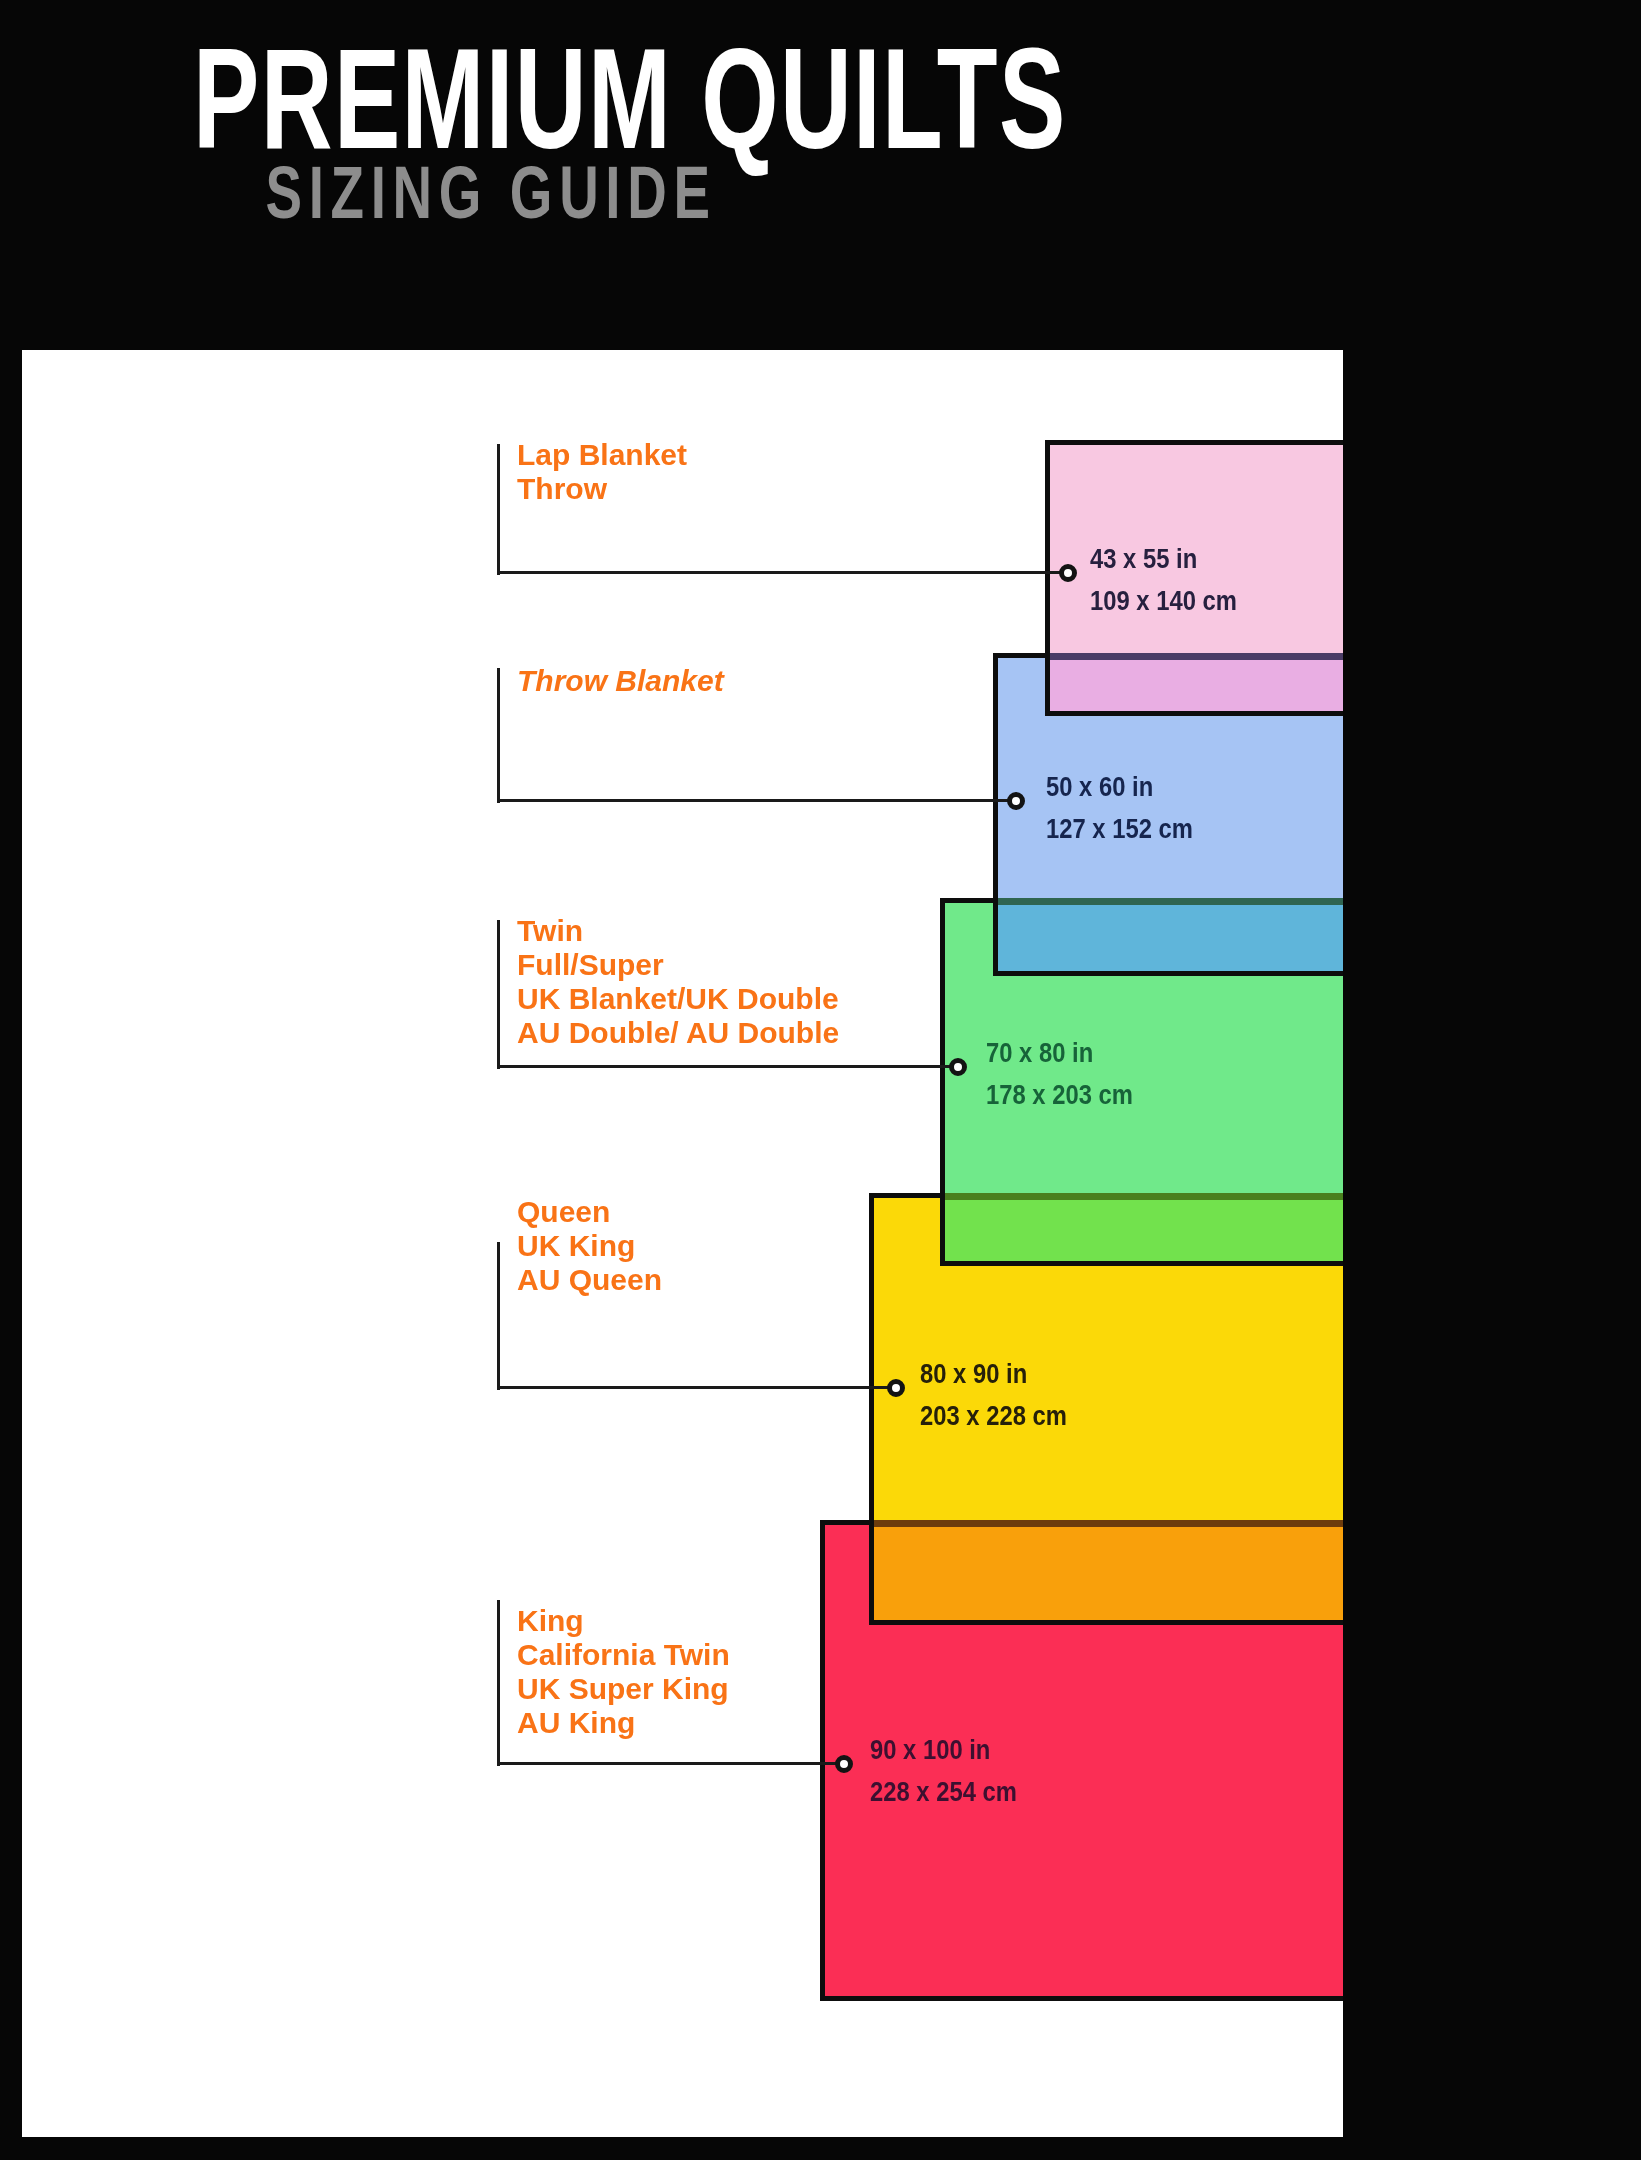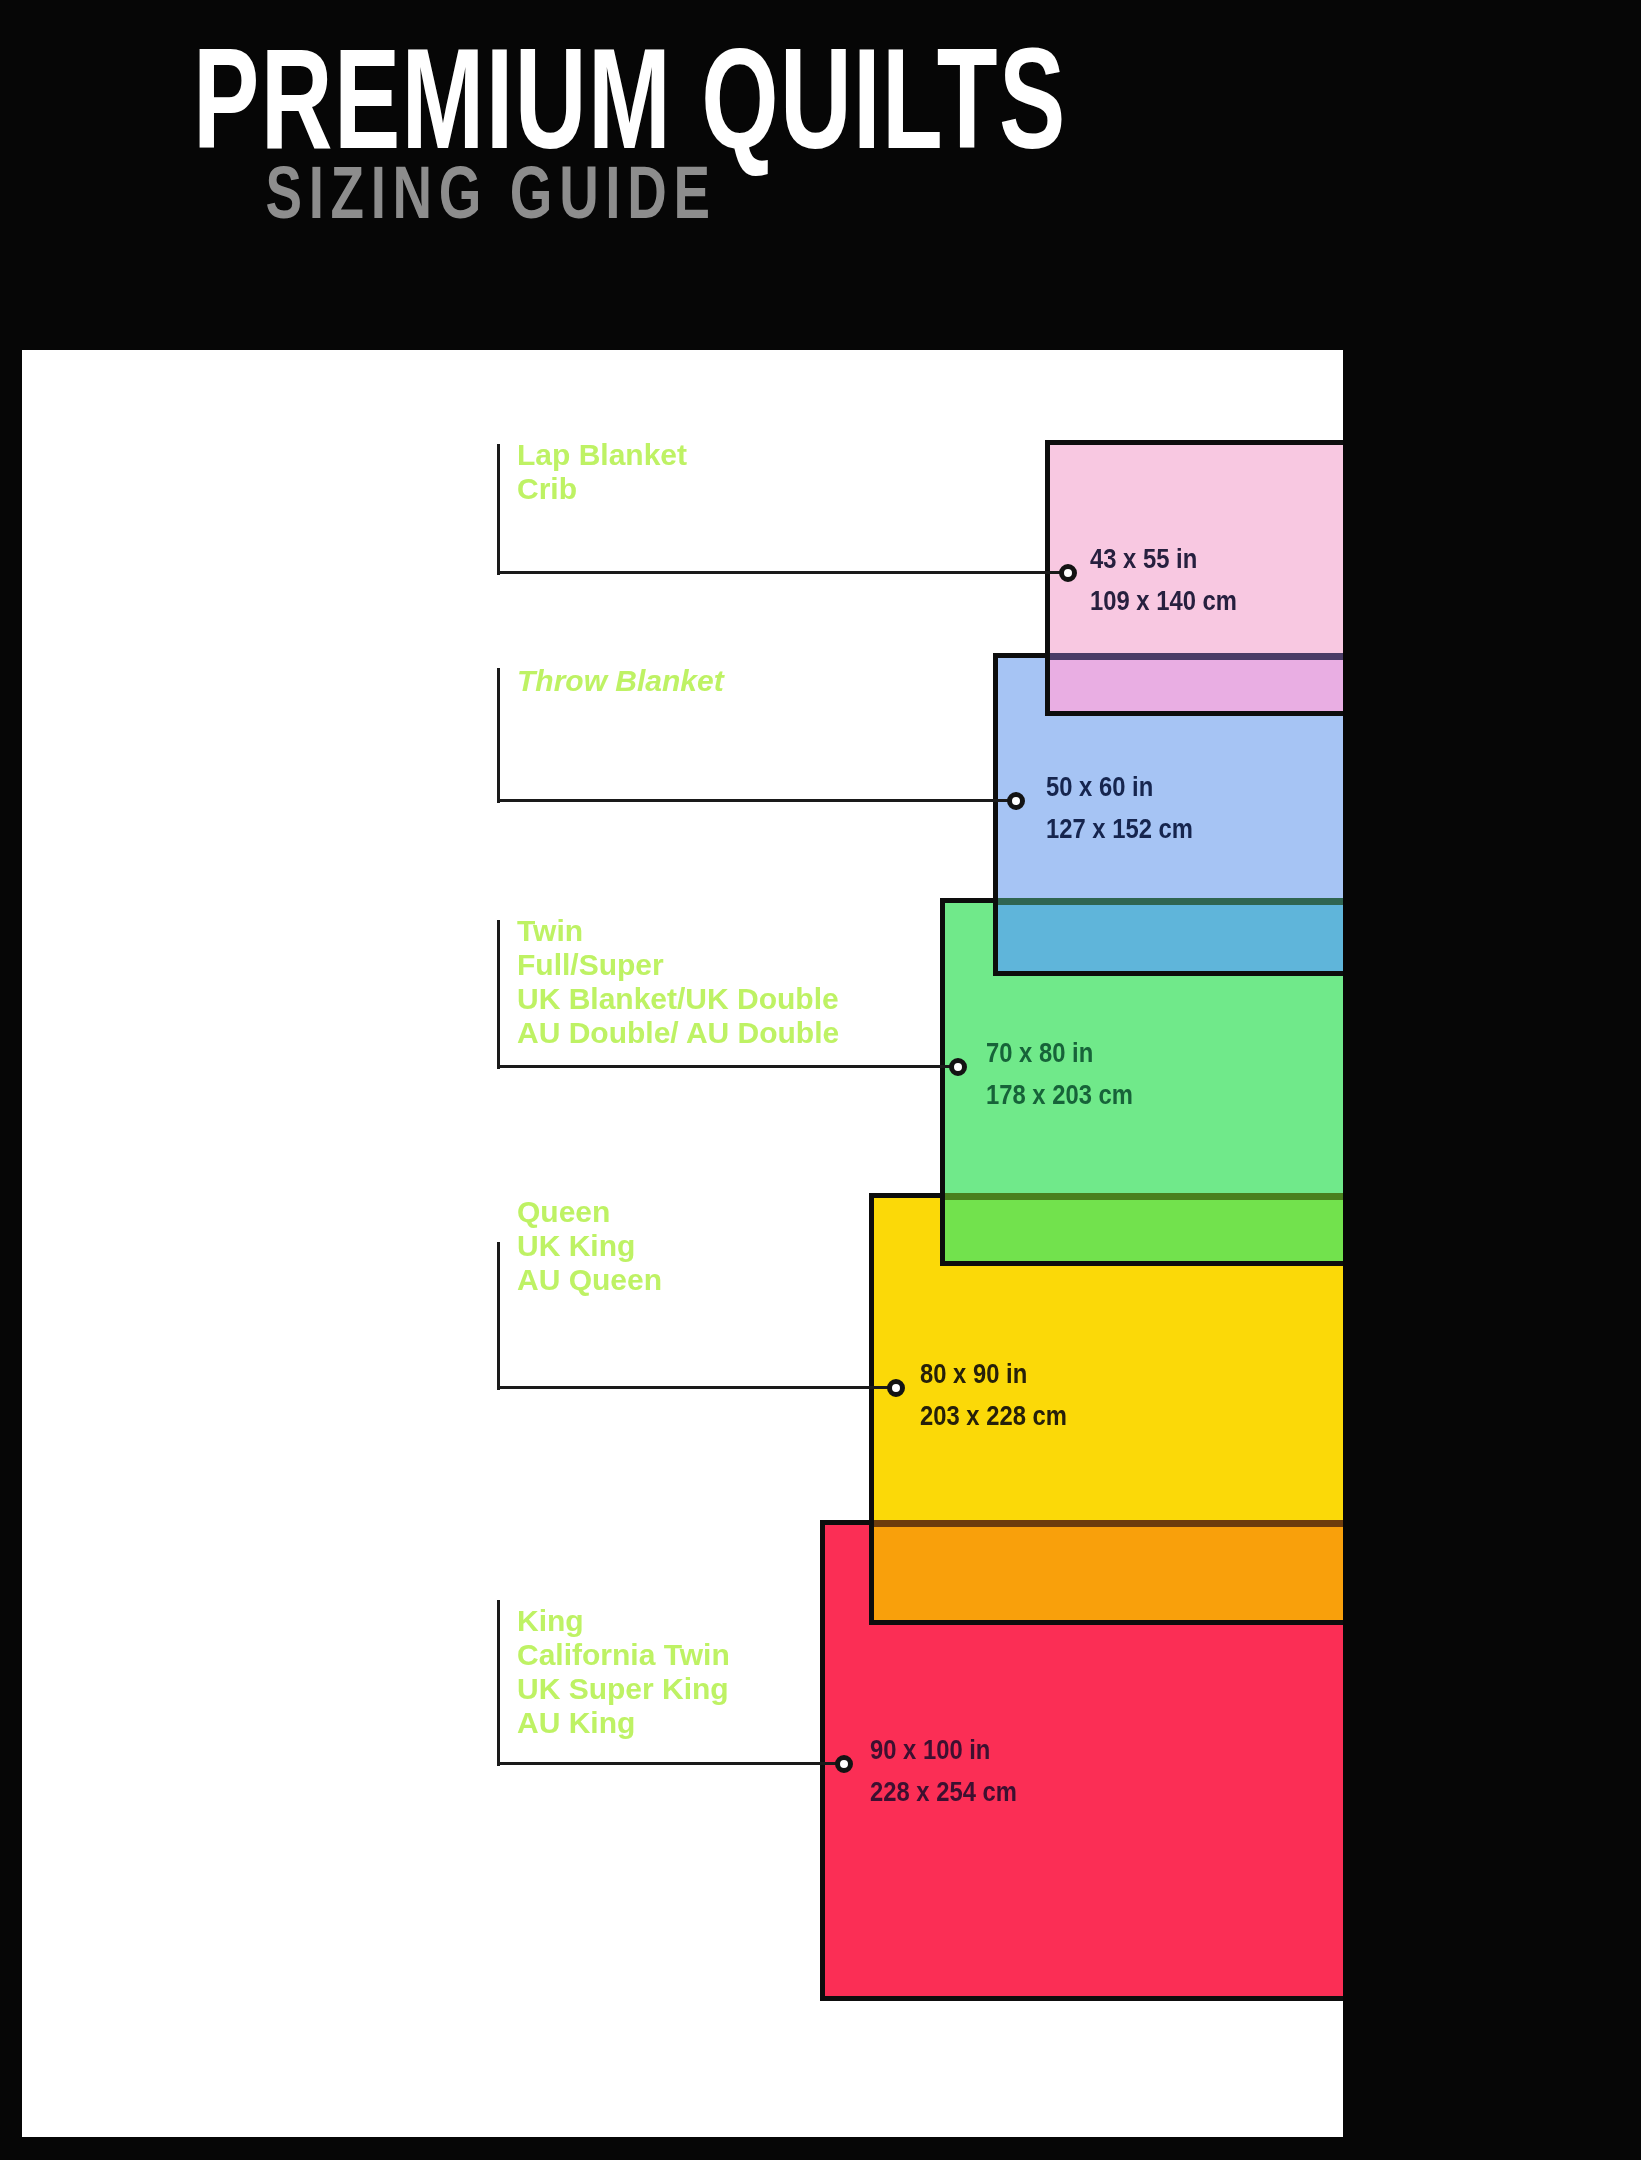--- a/index.html
+++ b/index.html
@@ -11,21 +11,21 @@
          transform:scaleX(0.70);transform-origin:left top;}
   .subtitle{position:absolute;right:626px;top:150px;font-size:74px;font-weight:700;
          color:#8d8d8d;letter-spacing:9px;white-space:nowrap;
          transform:scaleX(0.74);transform-origin:right top;}
   .rect{position:absolute;border:5px solid #0d0d0d;box-sizing:border-box;}
   .band{position:absolute;}
   .mline{position:absolute;height:7px;}
   .vline{position:absolute;width:3px;background:#1a1a1a;}
   .hline{position:absolute;height:3px;background:#1a1a1a;}
   .dot{position:absolute;width:8px;height:8px;border:5px solid #131313;border-radius:50%;background:#ffffff;}
-  .label{position:absolute;font-size:30px;line-height:34px;font-weight:700;color:#bef264;white-space:pre;}
+  .label{position:absolute;font-size:30px;line-height:34px;font-weight:700;color:#f97316;white-space:pre;}
   .label div{display:block;}
   .dims{position:absolute;font-size:28px;line-height:42px;font-weight:600;white-space:pre;
         transform:scaleX(0.85);transform-origin:left top;}
 </style>
 </head>
 <body>
 
 <div class="page">
   <div class="panel"></div>
   <div class="title">PREMIUM QUILTS</div>
@@ -40,21 +40,21 @@
       <div class="band" style="left: 1050px; top: 660px; width: 300px; height: 51px; background: rgb(233, 174, 227); position: absolute;"></div>
       <div class="mline" style="left: 998px; top: 898px; width: 352px; background: rgb(47, 101, 80); position: absolute;"></div>
       <div class="band" style="left: 998px; top: 905px; width: 352px; height: 66px; background: rgb(95, 181, 218); position: absolute;"></div>
       <div class="mline" style="left: 945px; top: 1193px; width: 405px; background: rgb(73, 128, 29); position: absolute;"></div>
       <div class="band" style="left: 945px; top: 1200px; width: 405px; height: 61px; background: rgb(114, 226, 77); position: absolute;"></div>
       <div class="mline" style="left: 874px; top: 1520px; width: 476px; background: rgb(110, 60, 12); position: absolute;"></div>
       <div class="band" style="left: 874px; top: 1527px; width: 476px; height: 93px; background: rgb(249, 160, 11); position: absolute;"></div>
       <div class="vline" style="left: 497px; top: 444px; height: 131px; position: absolute;"></div>
       <div class="hline" style="left: 497px; top: 571px; width: 571px; position: absolute;"></div>
       <div class="dot" style="left: 1059px; top: 564px; position: absolute;"></div>
-      <div class="label" style="left: 517px; top: 438px; position: absolute;"><div>Lap Blanket</div><div>Crib</div></div>
+      <div class="label" style="left: 517px; top: 438px; position: absolute;"><div>Lap Blanket</div><div>Throw</div></div>
       <div class="dims" style="left: 1090px; top: 538px; color: rgb(39, 32, 63); position: absolute;"><div>43 x 55 in</div><div>109 x 140 cm</div></div>
       <div class="vline" style="left: 497px; top: 668px; height: 135px; position: absolute;"></div>
       <div class="hline" style="left: 497px; top: 799px; width: 519px; position: absolute;"></div>
       <div class="dot" style="left: 1007px; top: 792px; position: absolute;"></div>
       <div class="label" style="left: 517px; top: 664px; position: absolute; font-style: italic;"><div>Throw Blanket</div></div>
       <div class="dims" style="left: 1046px; top: 766px; color: rgb(22, 37, 78); position: absolute;"><div>50 x 60 in</div><div>127 x 152 cm</div></div>
       <div class="vline" style="left: 497px; top: 920px; height: 149px; position: absolute;"></div>
       <div class="hline" style="left: 497px; top: 1065px; width: 461px; position: absolute;"></div>
       <div class="dot" style="left: 949px; top: 1058px; position: absolute;"></div>
       <div class="label" style="left: 517px; top: 914px; position: absolute;"><div>Twin</div><div>Full/Super</div><div>UK Blanket/UK Double</div><div>AU Double/ AU Double</div></div>

